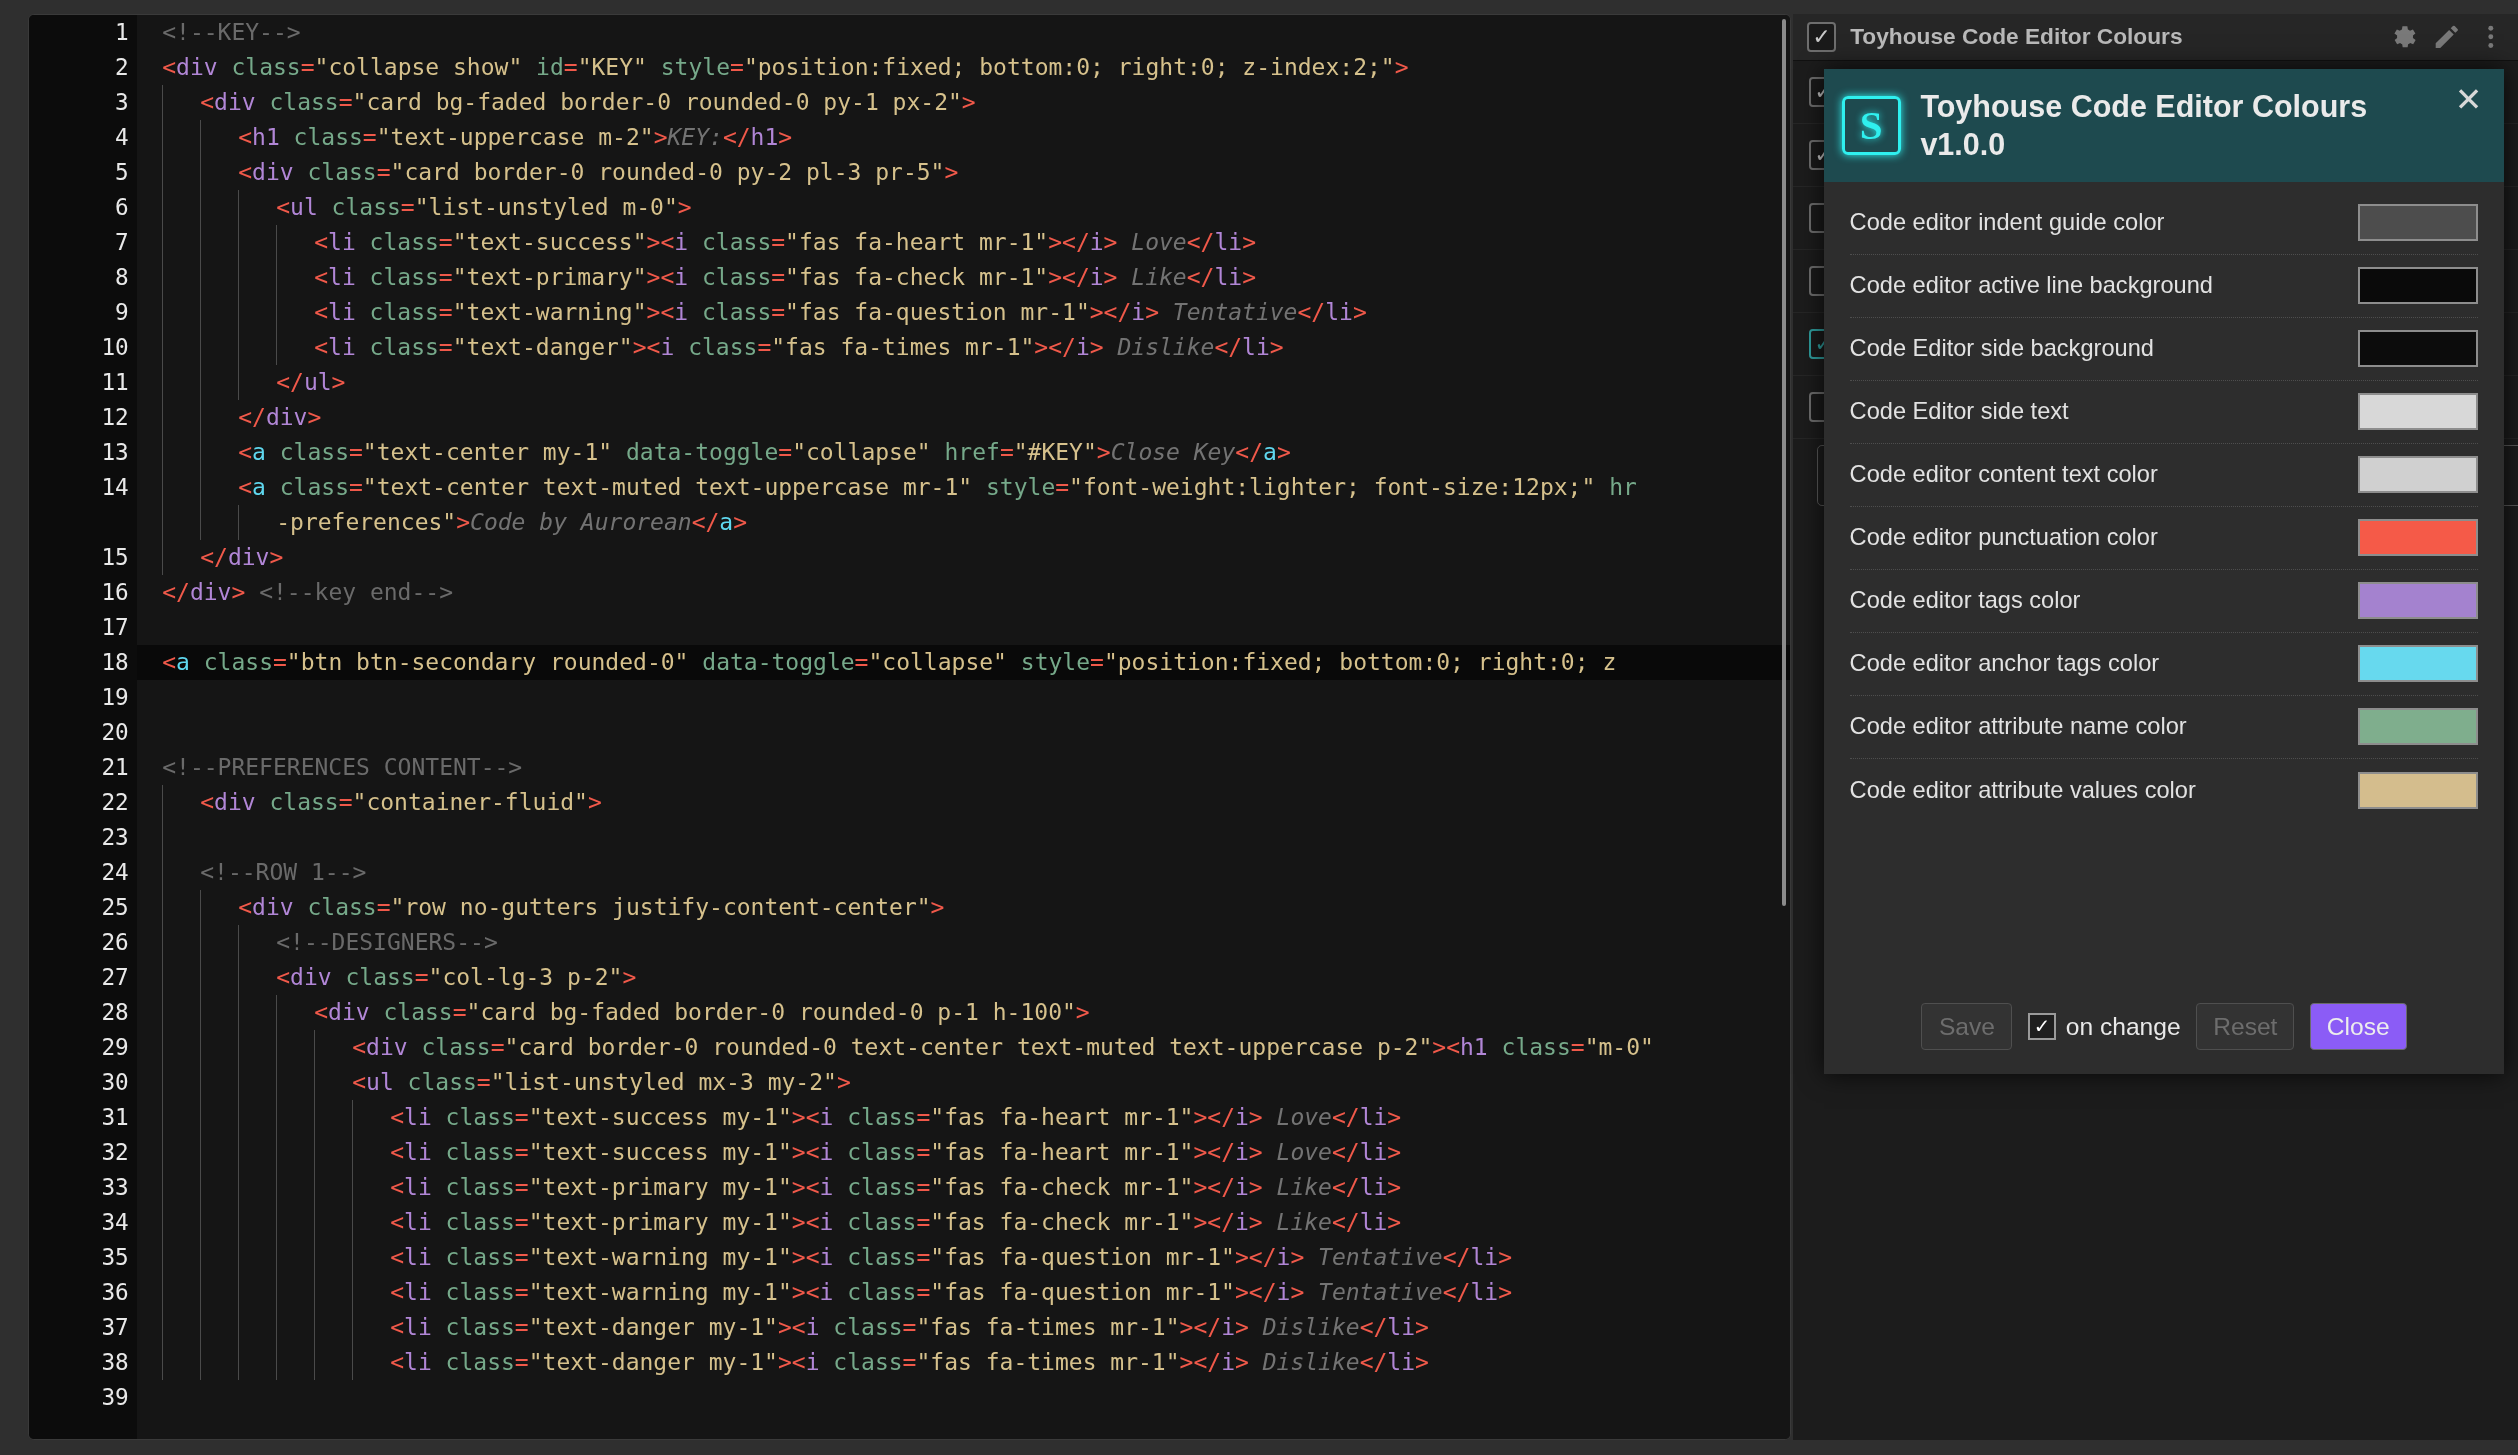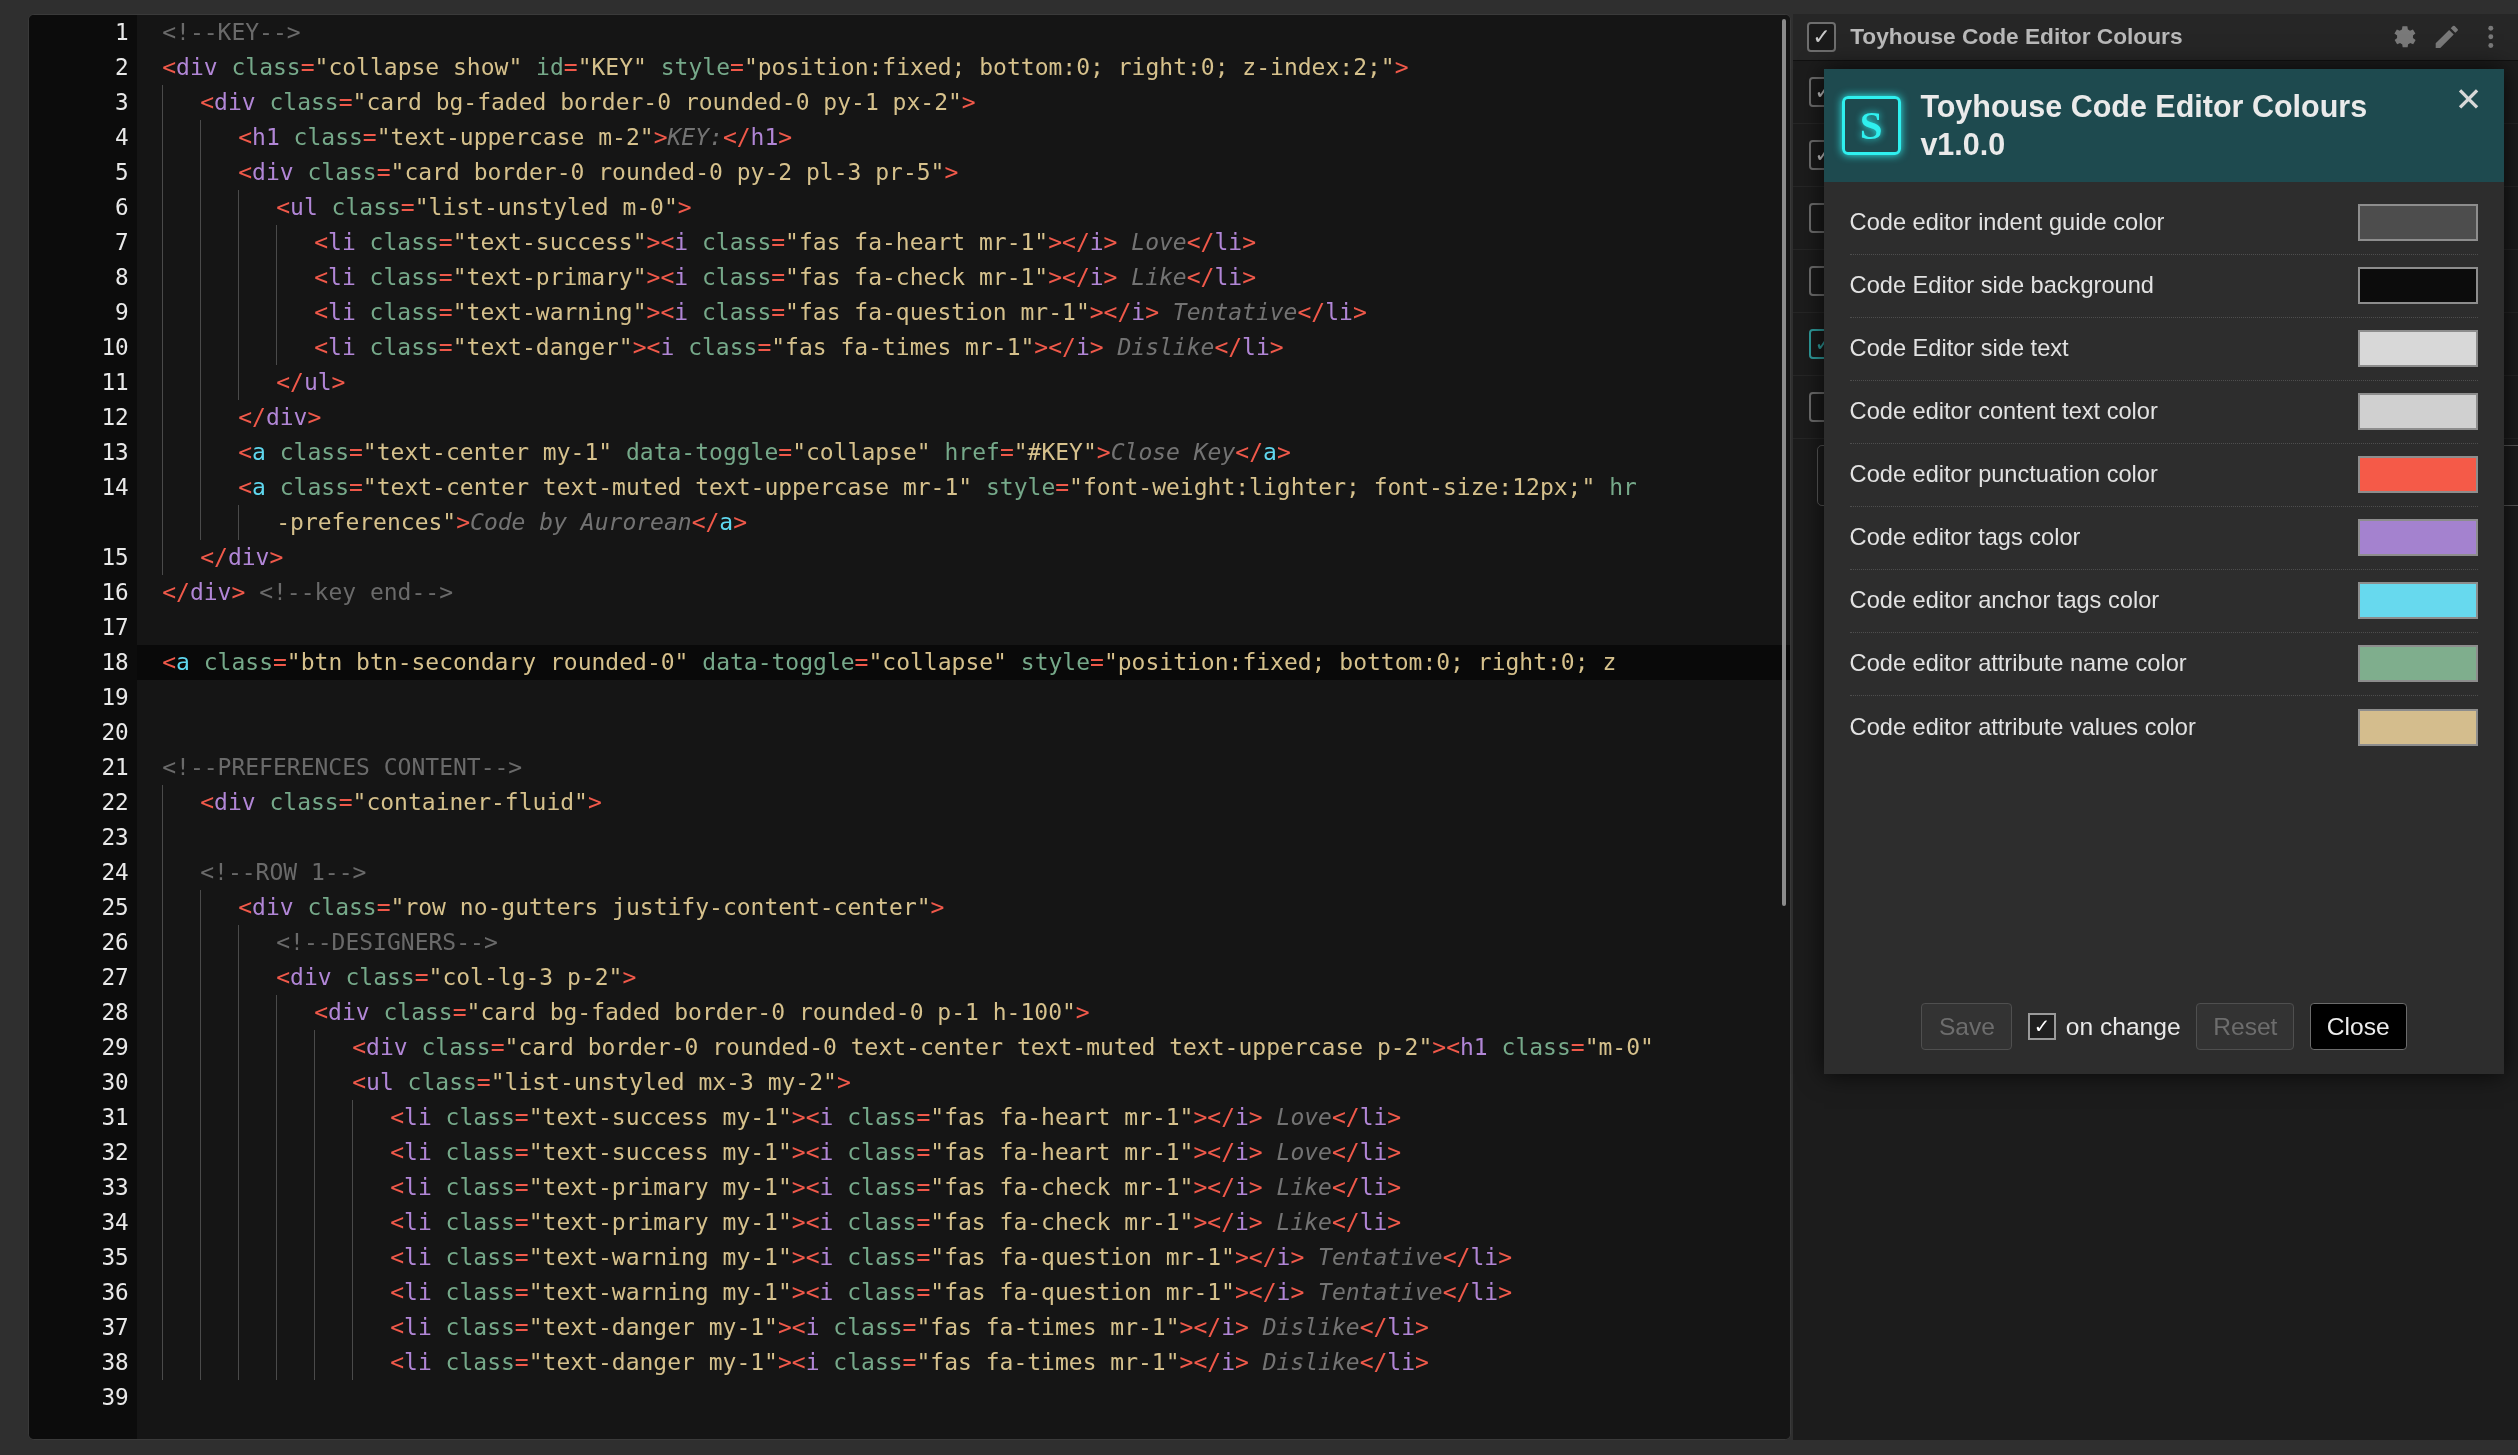--- a/index.html
+++ b/index.html
@@ -124,21 +124,21 @@
   .opt-label{ color:#e2e2e2; font-size:23.6px; }
   .swatch{ width:120px; height:37px; border:2px solid #8d8d8d; flex:none; }
   .dlg-foot{
     position:absolute; left:0; right:0; bottom:0; height:95px;
     background:#2d2d2d; display:flex; align-items:center; justify-content:center;
     gap:15.8px;
     text-align:center;
   }
   .btn{
     min-width:91px; height:47px; padding:0 15.8px;
-    background:#000000; border:1px solid #6b6b6b; border-radius:3.9px;
+    background:#8b5cf6; border:1px solid #6b6b6b; border-radius:3.9px;
     color:#ededed; font-size:24.6px; cursor:pointer;
     display:flex; align-items:center; justify-content:center;
   }
   .btn.disabled{ color:#6d6d6d; border-color:#4f4f4f; background:#333; cursor:default; }
   .onchange{ display:flex; align-items:center; gap:9.9px; color:#e9e9e9; font-size:24.6px; }
   .chk-sm{
     width:27.6px; height:27.6px; background:#1e1e1e; border:2px solid #9a9a9a;
     display:flex; align-items:center; justify-content:center;
     color:#ffffff; font-size:19.7px; line-height:1;
   }
@@ -307,20 +307,24 @@
         <div class="dlg-title">v1.0.0</div>
       </div>
       <span class="dlg-close">✕</span>
     </div>
     <div class="dlg-body" id="opts">
         <div class="opt-row">
           <span class="opt-label">Code editor indent guide color</span>
           <span class="swatch" style="background: rgb(77, 77, 77);"></span>
         </div>
         <div class="opt-row">
+          <span class="opt-label">Code editor active line background</span>
+          <span class="swatch" style="background: rgb(10, 10, 10);"></span>
+        </div>
+        <div class="opt-row">
           <span class="opt-label">Code Editor side background</span>
           <span class="swatch" style="background: rgb(12, 12, 12);"></span>
         </div>
         <div class="opt-row">
           <span class="opt-label">Code Editor side text</span>
           <span class="swatch" style="background: rgb(216, 216, 216);"></span>
         </div>
         <div class="opt-row">
           <span class="opt-label">Code editor content text color</span>
           <span class="swatch" style="background: rgb(208, 208, 208);"></span>

